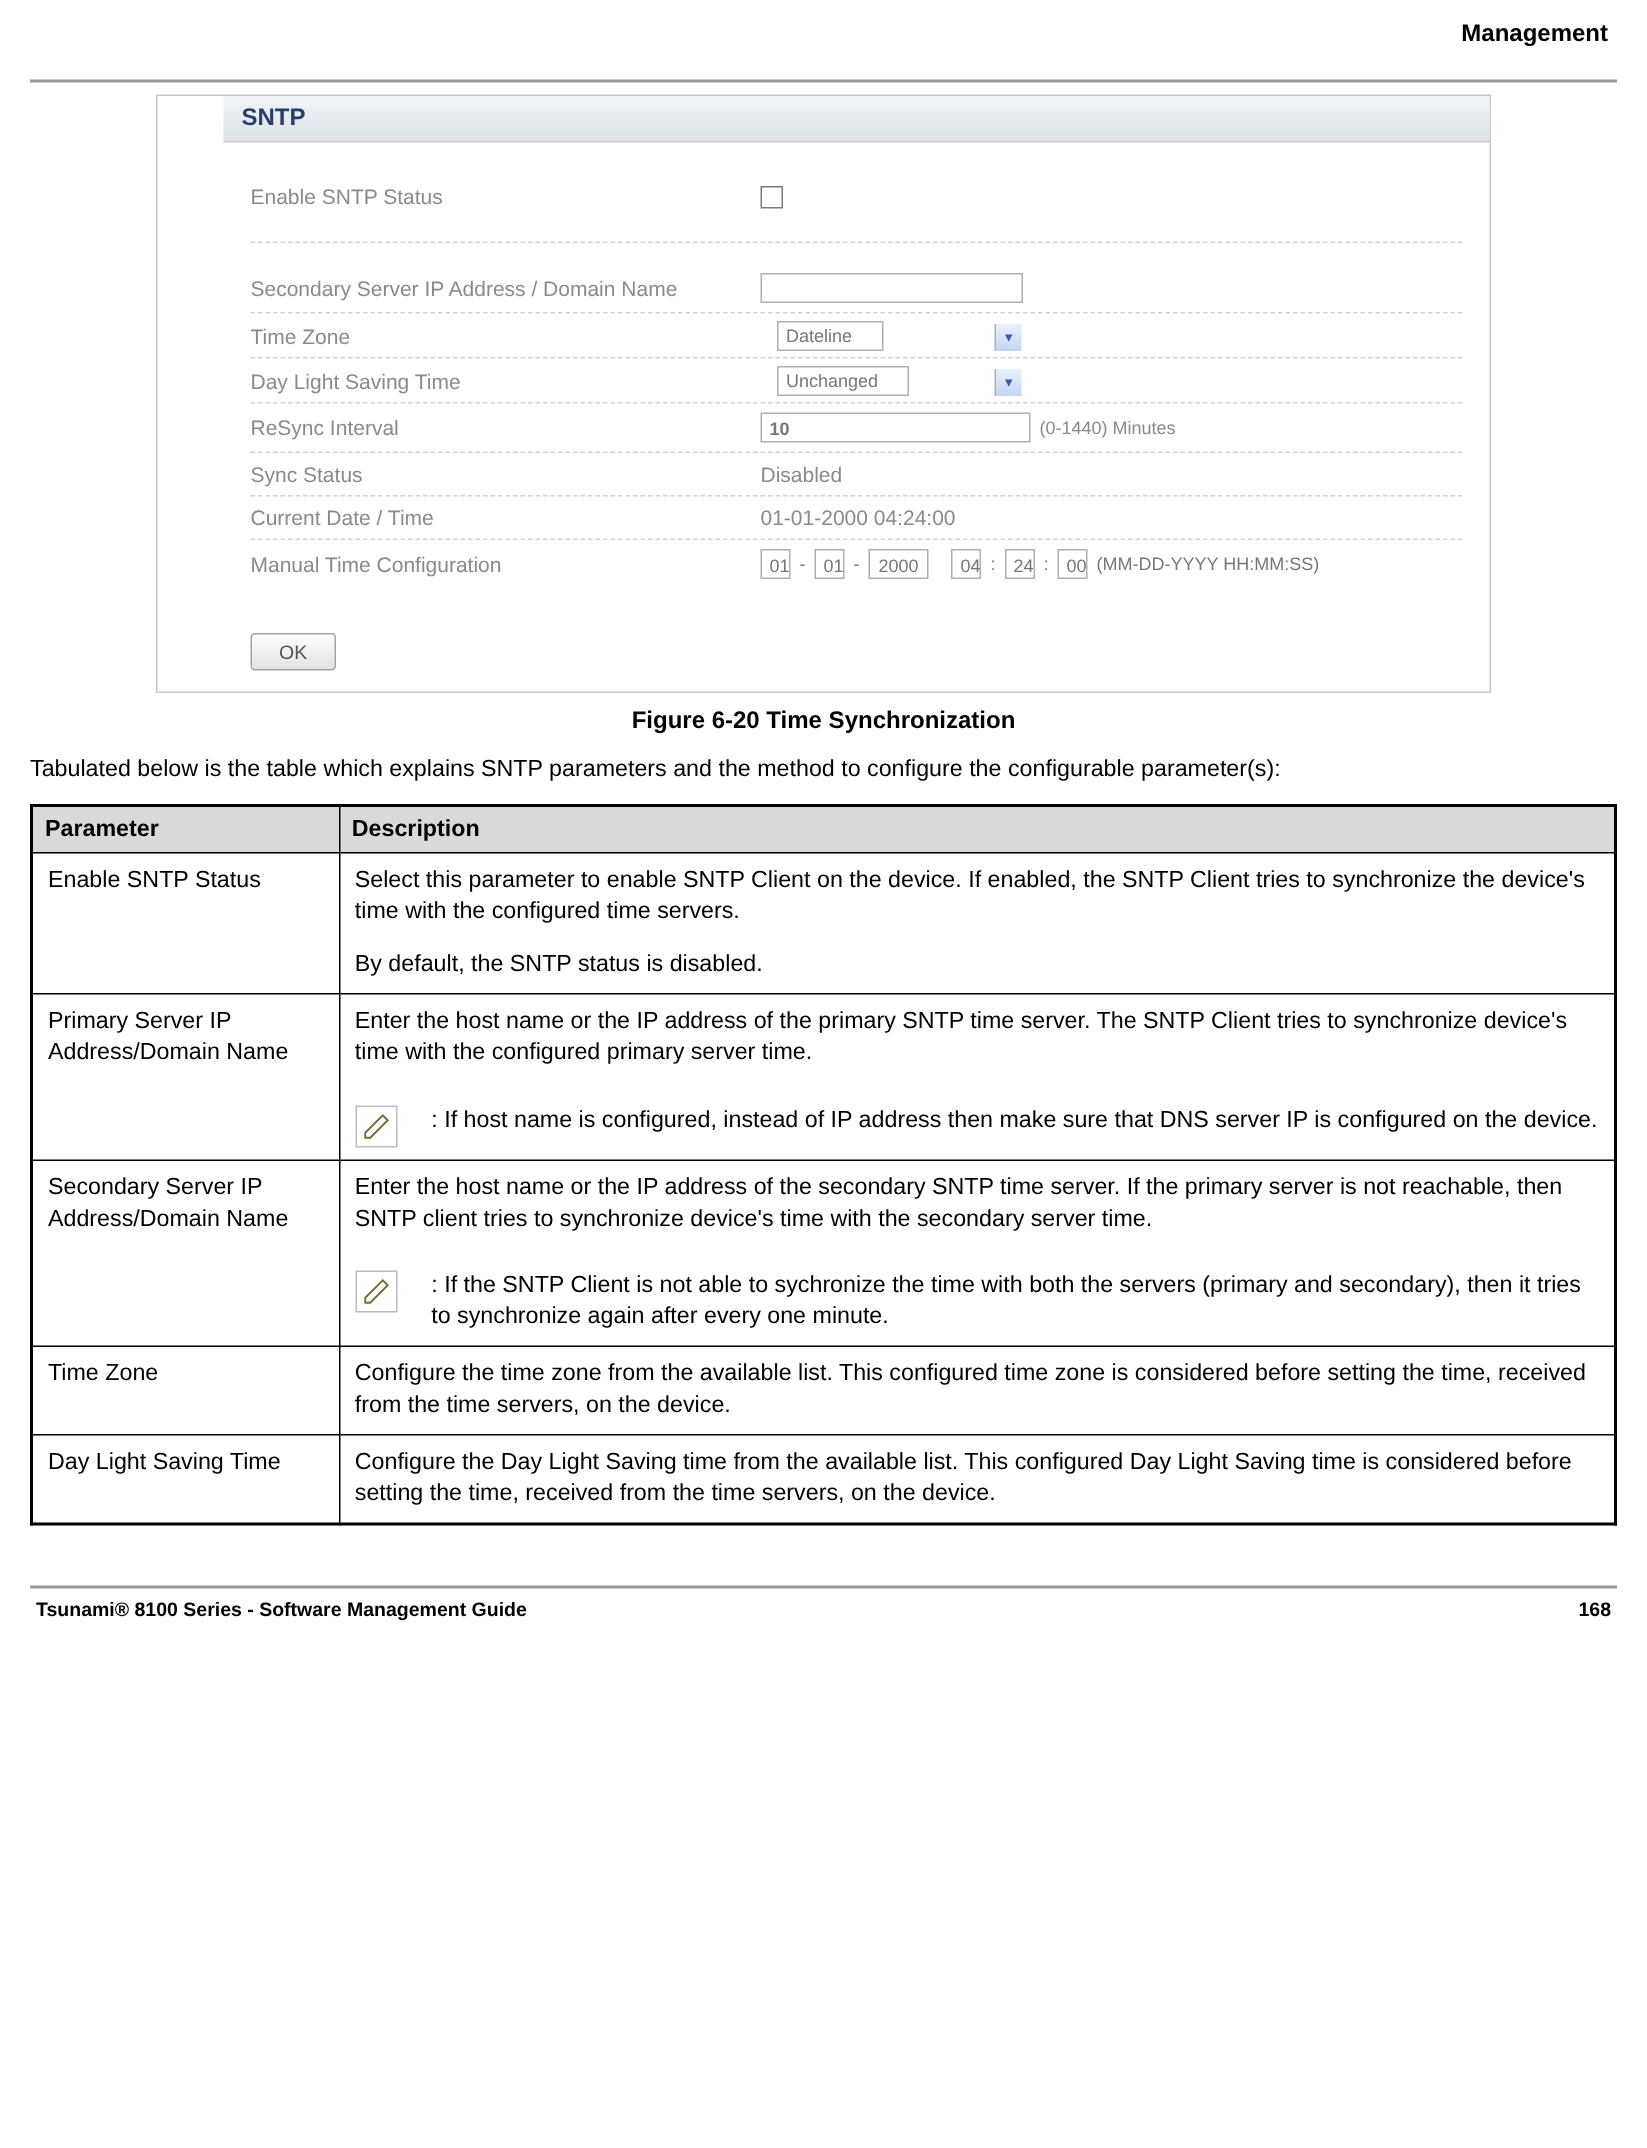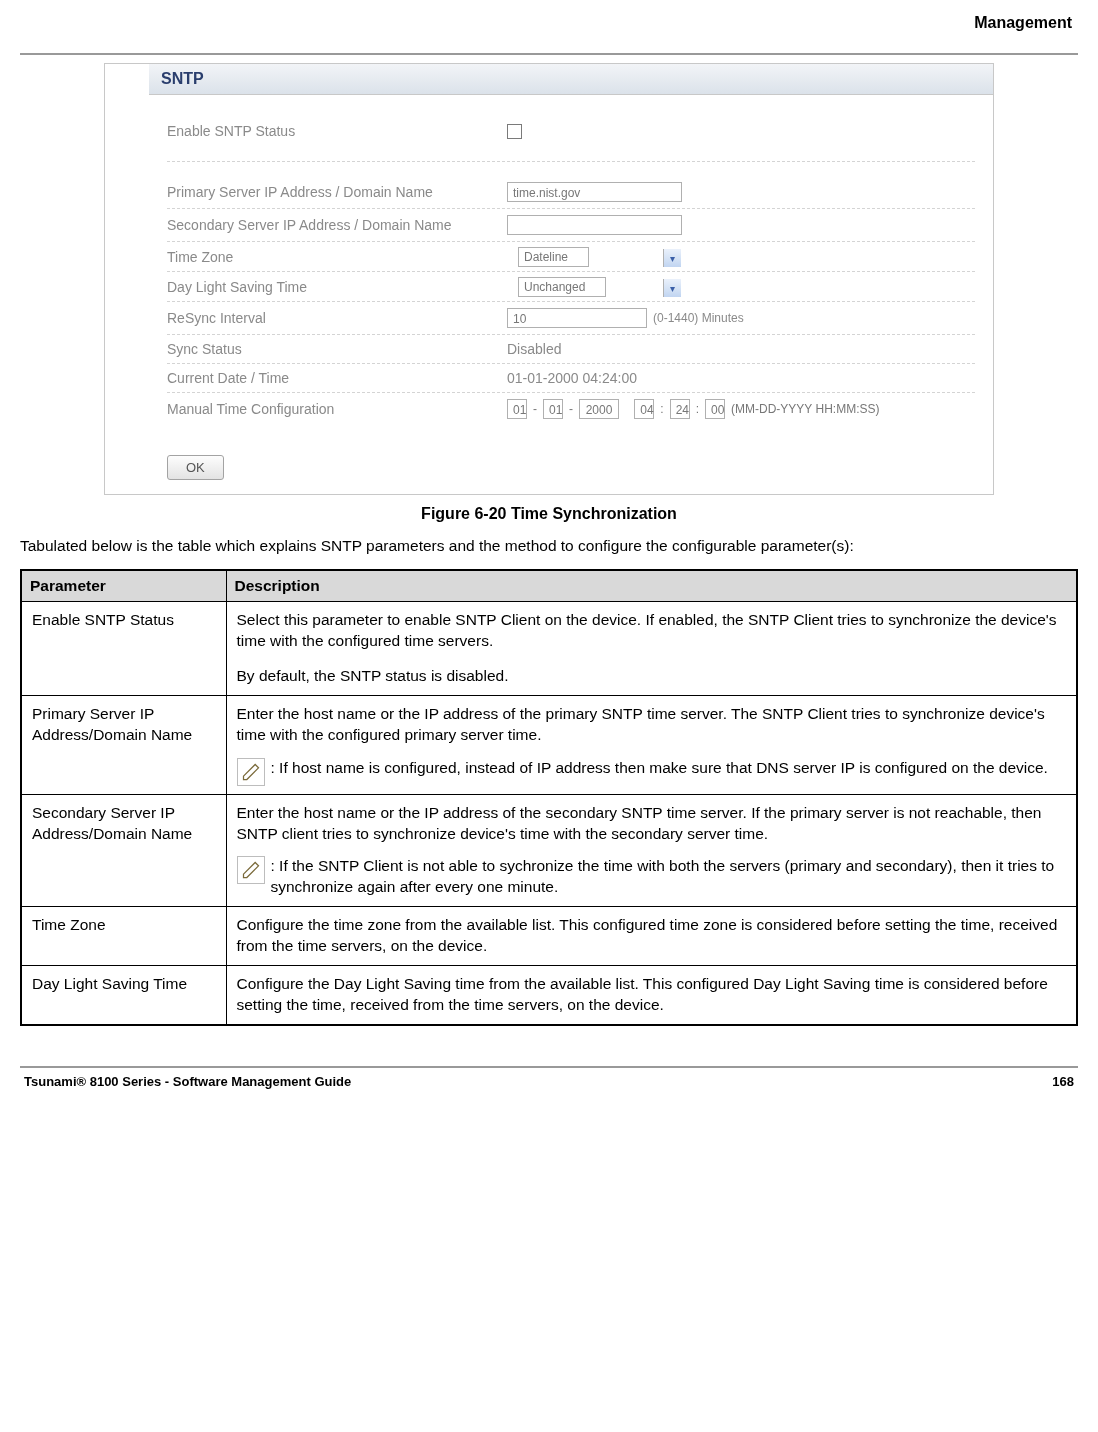--- a/index.html
+++ b/index.html
@@ -63,21 +63,21 @@
     align-items: center;
     gap: 6px;
   }
   .fake-check {
     width: 15px; height: 15px; border:1px solid #7a7a7a; background:#fff;
   }
   .fake-input {
     border:1px solid #b0b0b0; background:#fff; font-size:12px; padding:2px 5px; color:#777; height:20px; line-height:16px;
   }
   .w175 { width:175px; }
-  .w150 { width:140px; }
+  .w150 { width:180px;font-weight:bold; }
   .dd-wrap { position:relative; width:175px; }
   .dd-input { width:175px; padding-right:20px;margin-left:11px; }
   .dd-arrow {
     position:absolute; right:1px; top:1px; width:18px; height:18px;
     background: linear-gradient(#eaf1fb,#c1d5f1);
     border-left:1px solid #b0b0b0;
     display:flex; align-items:center; justify-content:center;
     color:#3a5fa8; font-size:10px;
   }
   .tiny { width:20px; text-align:center; }
@@ -120,22 +120,22 @@
     vertical-align: top;
     font-size: 15.5px;
     line-height: 1.35;
   }
   table.params td.param-col {
     width: 205px;
   }
   .note-block {
     display:flex;
     align-items:flex-start;
-    gap:4px;
-    margin-top:12px;
+    gap:21px;
+    margin-top:24px;
   }
   .note-icon {
     width:28px; height:28px;
     border:1px solid #bdbdbd;
     background:#fff;
     flex:0 0 28px;
     display:flex; align-items:center; justify-content:center;
     margin-right:0;
   }
   .note-icon svg { width:20px; height:20px; }
@@ -167,26 +167,20 @@
 
       <div class="form-row" style="padding-bottom:22px; padding-top:6px; border-bottom:1px dashed #d4d4d4;">
         <div class="form-label">Enable SNTP Status</div>
         <div class="form-val">
           <span class="fake-check"></span>
         </div>
       </div>
 
       <div style="height:14px;"></div>
 
-      <div class="form-row">
-        <div class="form-label">Primary Server IP Address / Domain Name</div>
-        <div class="form-val">
-          <span class="fake-input w175">time.nist.gov</span>
-        </div>
-      </div>
 
       <div class="form-row">
         <div class="form-label">Secondary Server IP Address / Domain Name</div>
         <div class="form-val">
           <span class="fake-input w175"></span>
         </div>
       </div>
 
       <div class="form-row">
         <div class="form-label">Time Zone</div>

